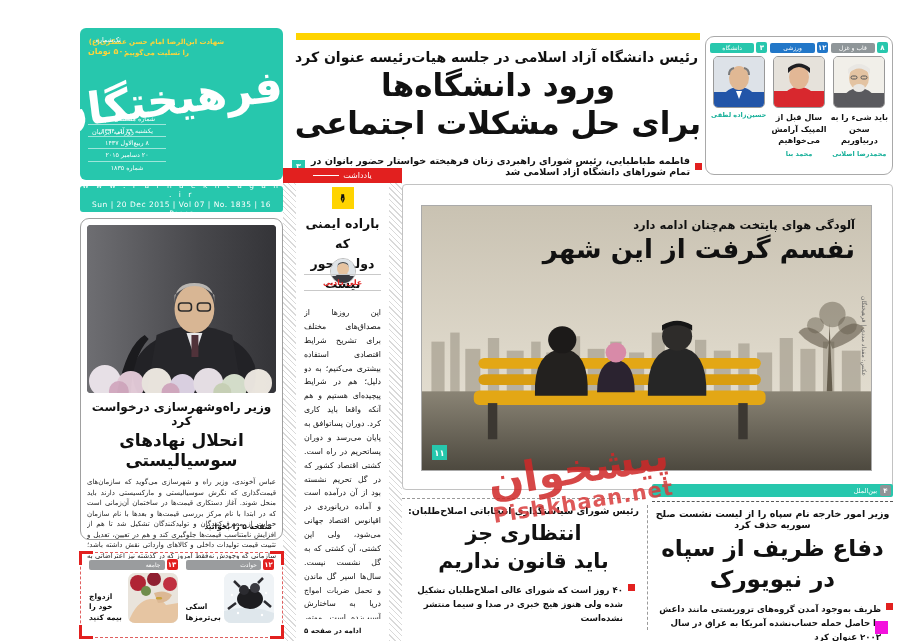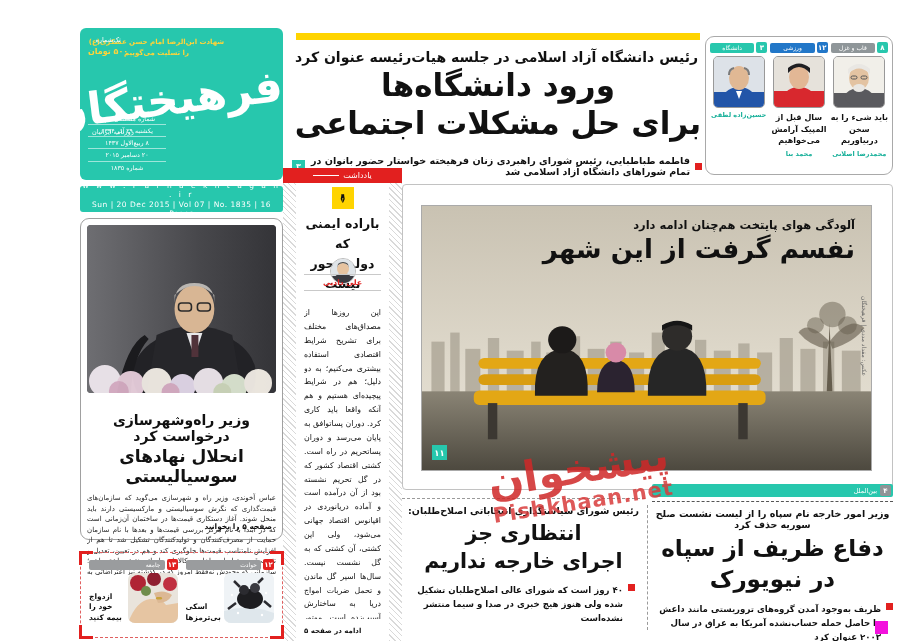--- a/index.html
+++ b/index.html
@@ -72,21 +72,21 @@
   .note-author{position:absolute;top:106px;left:8px;right:8px;text-align:center;color:#e2201f;font-size:7.5px;font-weight:bold;
                border-top:1px solid #c9c9c9;border-bottom:1px solid #c9c9c9;padding:3px 0;}
   .note-body{position:absolute;top:138px;left:8px;right:8px;bottom:22px;font-size:7.8px;line-height:1.78;
              text-align:justify;overflow:hidden;}
   .note-foot{position:absolute;bottom:6px;left:8px;font-size:7px;font-weight:bold;}
 
   
   .leftBox{left:80px;top:218px;width:203px;height:322px;border:1.5px solid #a0a0a0;border-radius:9px;
            background:#fff;box-sizing:border-box;padding:6px;}
   .leftBox .photo{width:100%;height:168px;border-radius:4px;overflow:hidden;background:#555;}
-  .leftBox .kicker{font-size:14px;margin-top:19px;}
+  .leftBox .kicker{font-size:12px;margin-top:7px;}
   .leftBox .hl{font-size:17px;letter-spacing:-.5px;margin-top:2px;}
   .leftBox .body{font-size:7px;line-height:1.5;text-align:justify;margin-top:7px;height:82px;overflow:hidden;color:#222;}
   .leftBox .foot{position:absolute;bottom:8px;right:10px;font-size:7.5px;font-weight:bold;}
 
   
   .promo{left:80px;top:552px;width:203px;height:86px;border:1px dashed #e06060;box-sizing:border-box;
          display:flex;padding:6px 8px;gap:8px;}
   .corner{position:absolute;width:11px;height:11px;border:0 solid #e2201f;}
   .c-tl{top:-2px;right:-2px;border-top-width:3px;border-right-width:3px;}
   .c-tr{top:-2px;left:-2px;border-top-width:3px;border-left-width:3px;}
@@ -414,21 +414,21 @@
         </div>
         <div class="cap">ازدواج خود را بیمه کنید</div>
       </div>
     </div>
   </div>
 
   <div class="abs reform">
     <div class="kicker c b">رئیس شورای سیاستگذاری انتخاباتی اصلاح‌طلبان:</div>
     <div class="hl c b">
       <span>انتظاری جز</span><br>
-      <span>اجرای خارجه نداریم</span>
+      <span>باید قانون نداریم</span>
     </div>
     <div class="sub">
       <span class="sq"></span>
       <span>۴۰ روز است که شورای عالی اصلاح‌طلبان تشکیل شده ولی هنوز هیچ خبری در صدا و سیما منتشر نشده‌است</span>
     </div>
   </div>
 
   <div class="abs vsep"></div>
 
   <div class="abs zarif">

